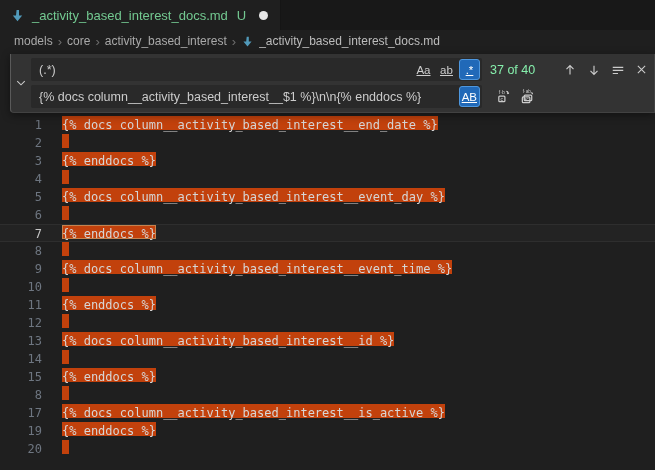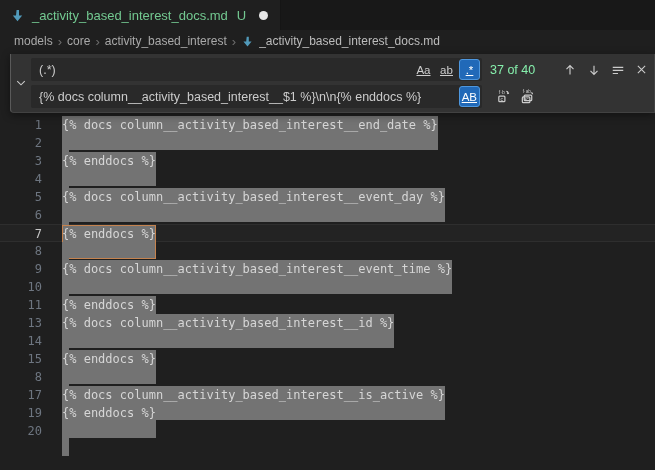--- a/index.html
+++ b/index.html
@@ -25,21 +25,21 @@
   .crumb { cursor:pointer; white-space:nowrap; }
   .crumb-sep { color:#6e6e6e; font-size:13px; }
   .crumb-file { color:#bcbcbc; display:flex; align-items:center; gap:5px; cursor:pointer; }
   
   .editor-lines { position:absolute; top:116px; left:0; right:0; font:12px/18px "DejaVu Sans Mono", monospace; }
   .line { display:flex; height:18px; white-space:pre; }
   .line.active { background:#232323; border-top:1px solid #2e2e2e; border-bottom:1px solid #2e2e2e; }
   .gutter { flex:0 0 46px; padding-right:4px; text-align:right; color:#6e7681; user-select:none; }
   .gutter.active { color:#c6c6c6; }
   .code { padding-left:16px; color:#d6d6d6; flex:1; }
-  .match { background:#737373; display:inline-block; height:34px; }
+  .match { background:#c2410c; display:inline-block; height:14px; }
   .match.current { outline:1px solid #c5834f; outline-offset:-1px; }
   .match.empty { width:7px; }
   
   .find-widget {
     position:absolute; top:54px; left:10px; right:0; height:59px; background:#333333;
     border:1px solid #424242; border-left:1px solid #5a5a5a; border-top:none;
     border-radius:0 0 0 4px; box-shadow:0 2px 8px rgba(0,0,0,.45);
     display:flex; padding:4px 4px 4px 0;
   }
   .toggle-col { flex:0 0 20px; display:flex; align-items:center; justify-content:center; cursor:pointer; }
@@ -104,20 +104,21 @@
       <div class="line"><div class="gutter">2</div><div class="code"><span class="match empty"></span></div></div>
       <div class="line"><div class="gutter">3</div><div class="code"><span class="match">{% enddocs %}</span></div></div>
       <div class="line"><div class="gutter">4</div><div class="code"><span class="match empty"></span></div></div>
       <div class="line"><div class="gutter">5</div><div class="code"><span class="match">{% docs column__activity_based_interest__event_day %}</span></div></div>
       <div class="line"><div class="gutter">6</div><div class="code"><span class="match empty"></span></div></div>
       <div class="line active"><div class="gutter active">7</div><div class="code"><span class="match current">{% enddocs %}</span></div></div>
       <div class="line"><div class="gutter">8</div><div class="code"><span class="match empty"></span></div></div>
       <div class="line"><div class="gutter">9</div><div class="code"><span class="match">{% docs column__activity_based_interest__event_time %}</span></div></div>
       <div class="line"><div class="gutter">10</div><div class="code"><span class="match empty"></span></div></div>
       <div class="line"><div class="gutter">11</div><div class="code"><span class="match">{% enddocs %}</span></div></div>
+      <div class="line"><div class="gutter">12</div><div class="code"><span class="match empty"></span></div></div>
       <div class="line"><div class="gutter">13</div><div class="code"><span class="match">{% docs column__activity_based_interest__id %}</span></div></div>
       <div class="line"><div class="gutter">14</div><div class="code"><span class="match empty"></span></div></div>
       <div class="line"><div class="gutter">15</div><div class="code"><span class="match">{% enddocs %}</span></div></div>
       <div class="line"><div class="gutter">8</div><div class="code"><span class="match empty"></span></div></div>
       <div class="line"><div class="gutter">17</div><div class="code"><span class="match">{% docs column__activity_based_interest__is_active %}</span></div></div>
       <div class="line"><div class="gutter">19</div><div class="code"><span class="match">{% enddocs %}</span></div></div>
       <div class="line"><div class="gutter">20</div><div class="code"><span class="match empty"></span></div></div>
     </div>
 
   <div class="find-widget">

